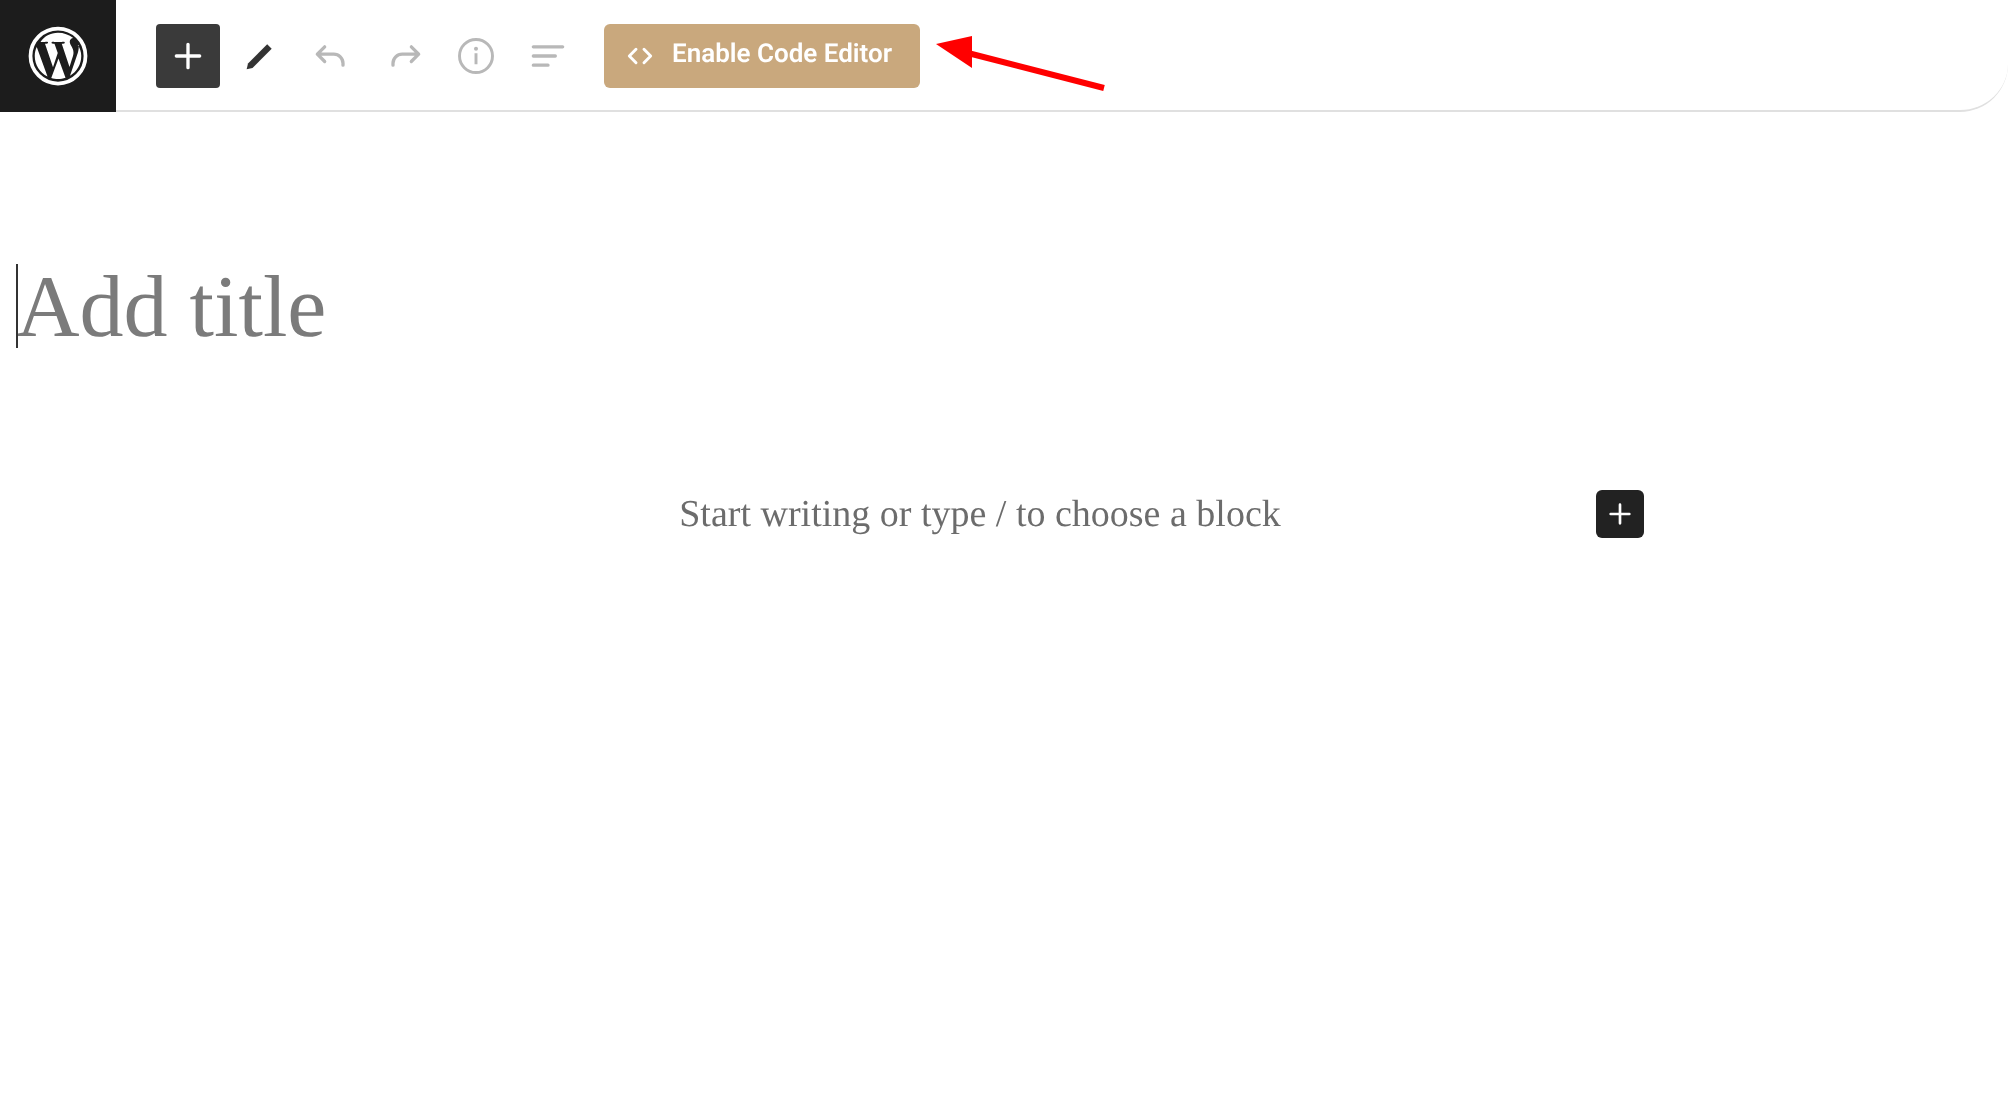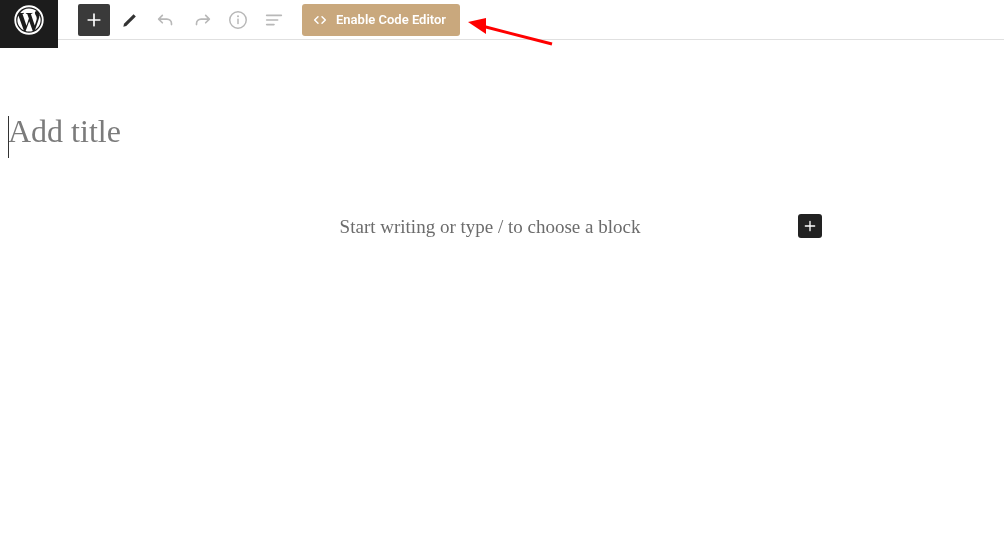--- a/index.html
+++ b/index.html
@@ -11,22 +11,23 @@
     width: 1004px;
     height: 555px;
     overflow: hidden;
     position: relative;
   }
 
   
   .topbar {
     display: flex;
     align-items: center;
-    height: 40px;
+    height: 56px;
     border-bottom: 1px solid #e0e0e0;
+    border-radius: 24px;
   }
 
   .wp-logo-box {
     width: 58px;
     height: 56px;
     background: #1c1c1c;
     display: flex;
     align-items: center;
     justify-content: center;
     color: #fff;
@@ -92,21 +93,21 @@
   .title-cursor {
     position: absolute;
     left: 0;
     top: 4px;
     width: 0;
     height: 42px;
     border-left: 1px solid #333;
   }
   .title-placeholder {
     font-family: Georgia, "Times New Roman", serif;
-    font-size: 32px;
+    font-size: 44px;
     color: #7b7b7b;
     line-height: 1.2;
     margin: 0;
   }
 
   .block-row {
     position: relative;
     margin: 64px auto 0 auto;
     width: 640px;
     display: flex;

